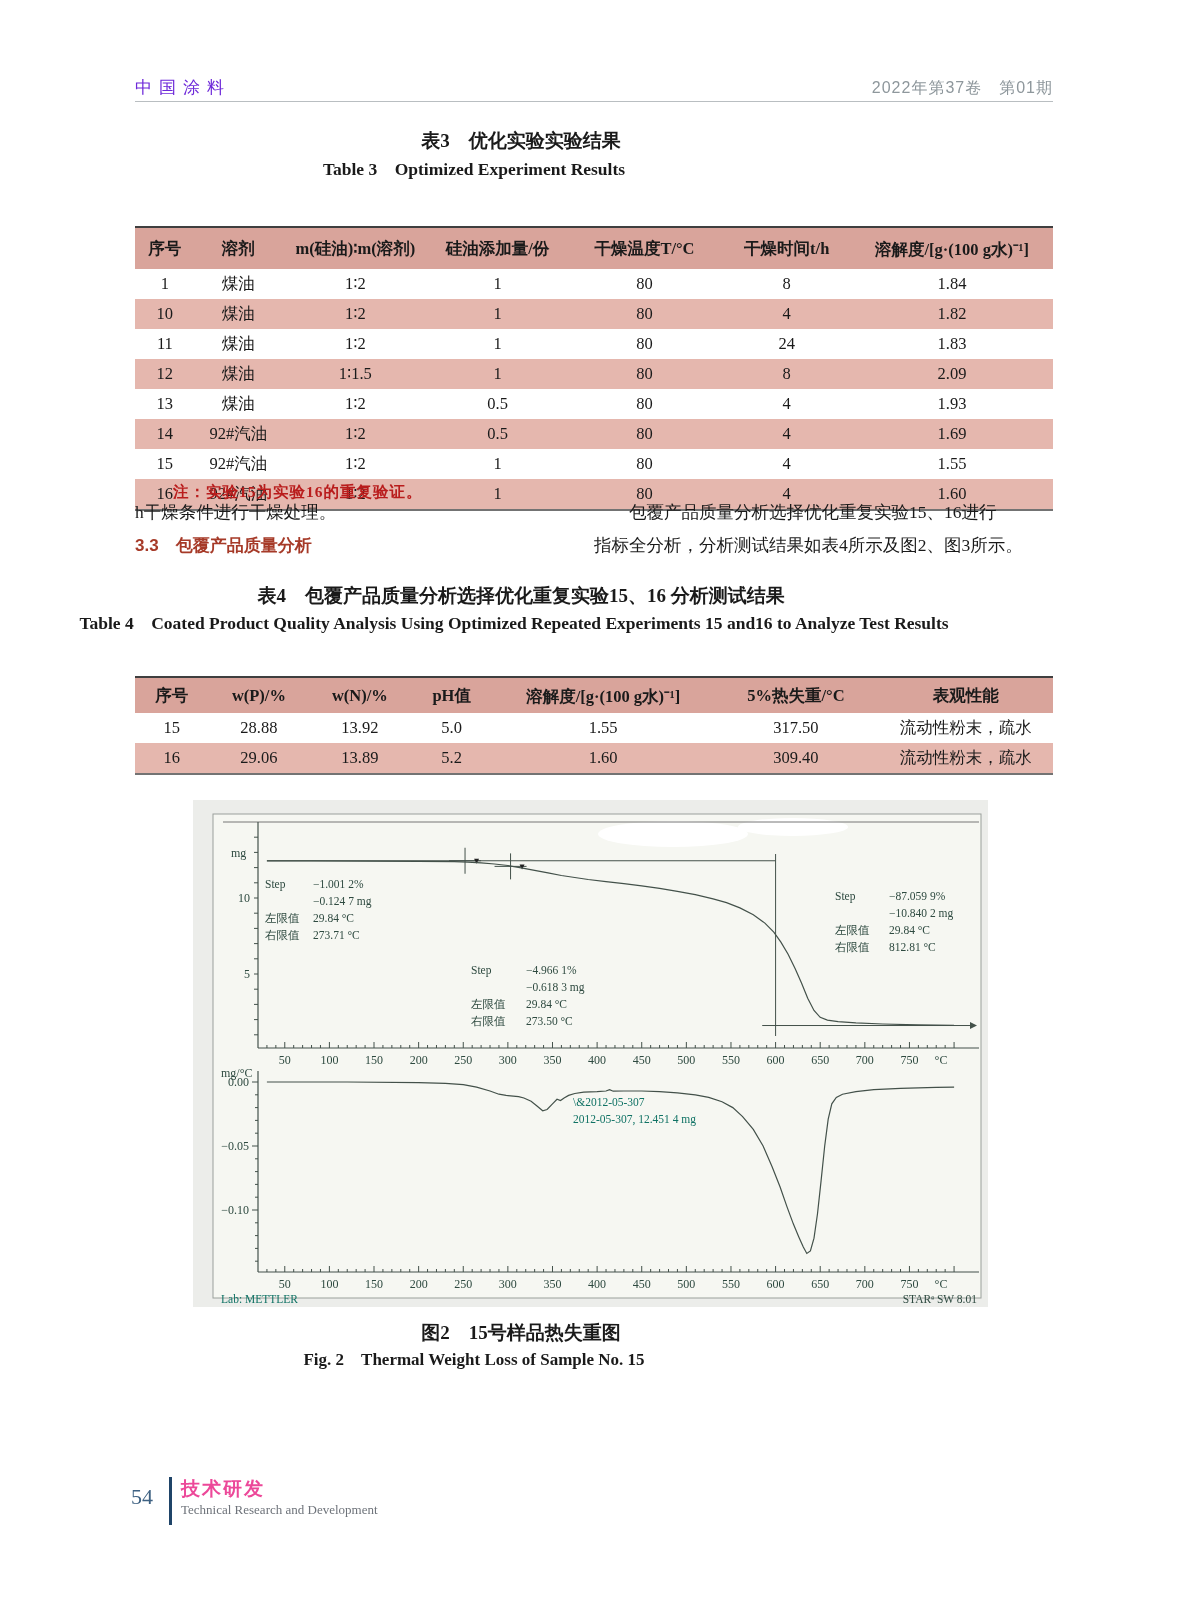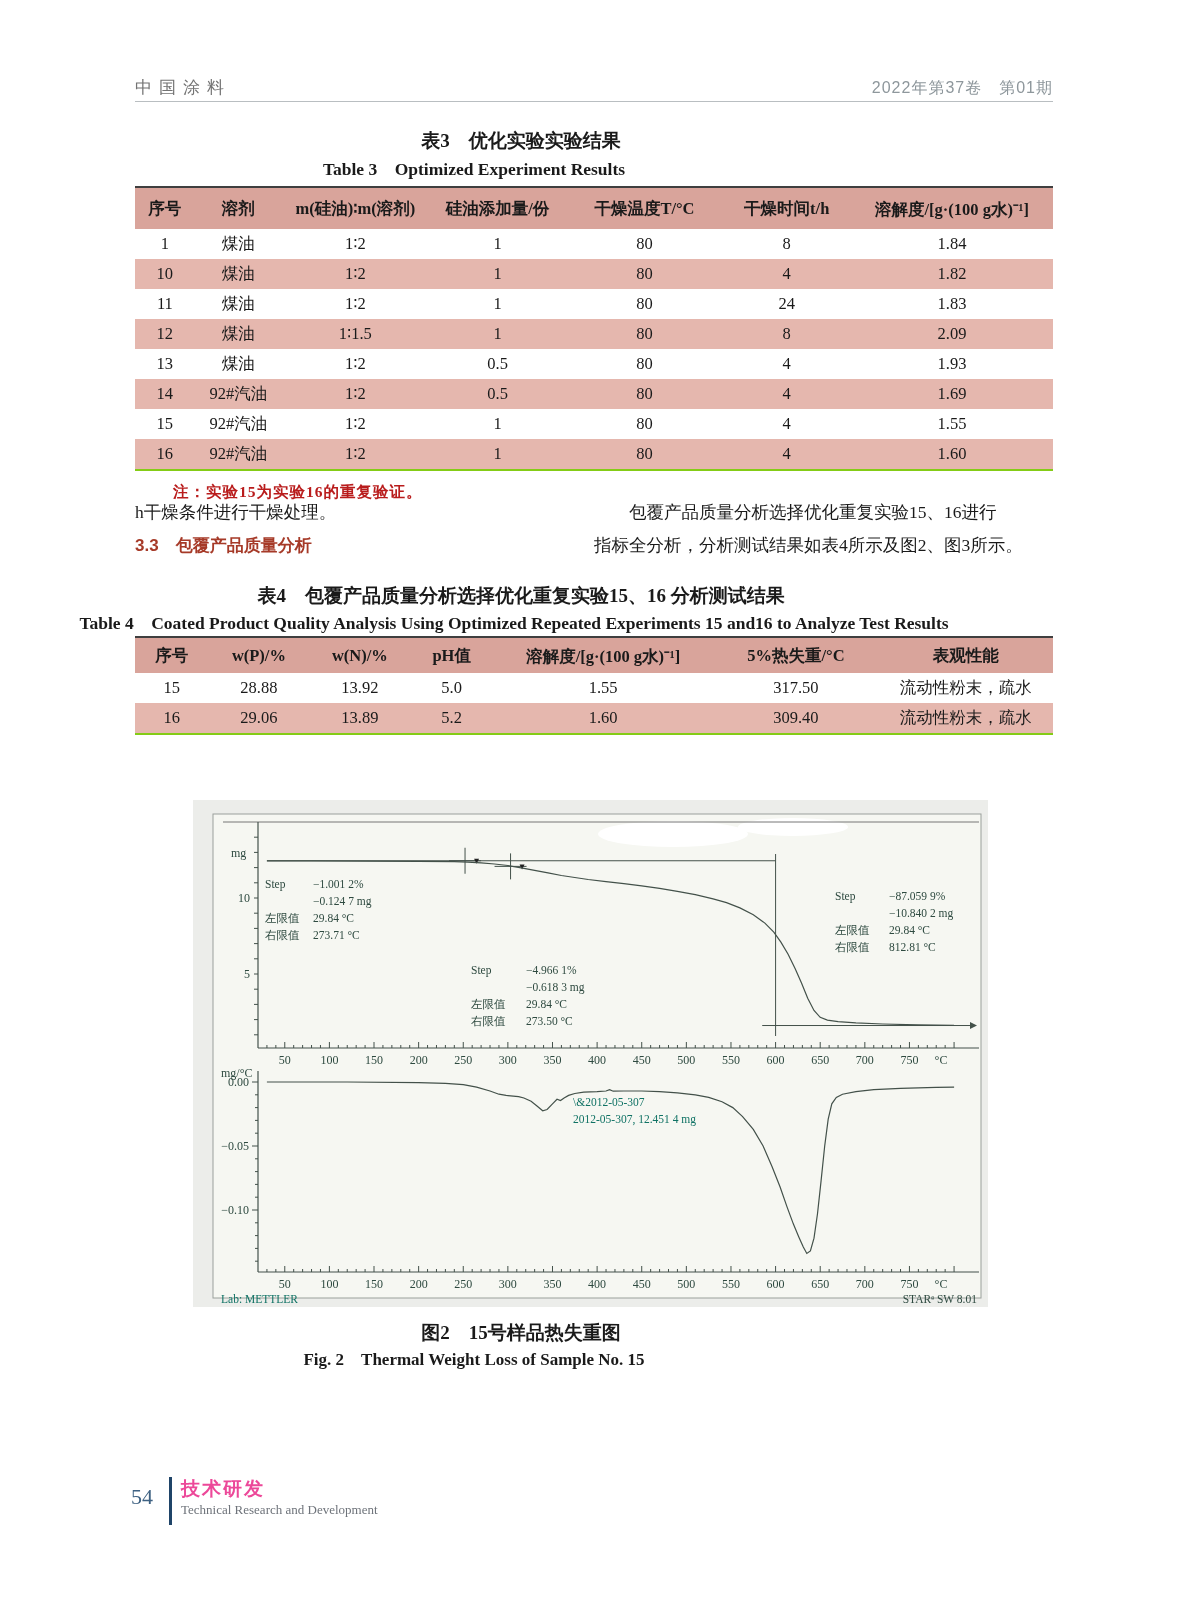--- a/index.html
+++ b/index.html
@@ -1,32 +1,32 @@
 <!DOCTYPE html>
 <html><head>
 <meta charset="utf-8">
 <style>
   html,body{margin:0;padding:0;background:#ffffff;}
   body{width:1187px;height:1600px;position:relative;font-family:"Liberation Serif",serif;color:#1a1a1a;}
   .abs{position:absolute;}
   
-  .journal{left:135px;top:76px;font-size:17px;color:#737373;letter-spacing:7px;font-family:"Liberation Sans",sans-serif;}
+  .journal{left:135px;top:76px;font-size:17px;color:#6d28d9;letter-spacing:7px;font-family:"Liberation Sans",sans-serif;}
   .issue{top:78px;right:134px;font-size:16px;color:#8e979c;font-family:"Liberation Sans",sans-serif;letter-spacing:1px;}
   .header-rule{left:135px;width:918px;top:101px;border-top:1.5px solid #b9bec1;height:0;}
   
   .ttl-zh{left:0;width:1042px;text-align:center;font-weight:bold;font-size:19px;}
   .ttl-en{left:0;width:948px;text-align:center;font-weight:bold;font-size:17.5px;}
   .t3-zh{top:128px;} .t3-en{top:157px;}
   .t4-zh{top:583px;} .t4-en{top:611px;padding-left:40px;}
   
   table.paper{border-collapse:collapse;table-layout:fixed;font-size:16.5px;}
   table.paper th,table.paper td{text-align:center;padding:0;font-weight:normal;vertical-align:middle;}
   #table3{left:135px;top:186px;width:918px;}
   #table4{left:135px;top:636px;width:918px;}
-  table.paper{border-top:2px solid #3f3f3f;border-bottom:2px solid #84cc16;}
+  table.paper{border-top:2px solid #3f3f3f;border-bottom:2px solid #737373;margin-top:40px;}
   table.paper thead th{background:#d9a49b;height:41px;font-weight:bold;}
   #table4 thead th{height:35px;}
   table.paper tbody td{height:30px;}
   tr.stripe td{background:#e5b7ae;}
   .note{left:173px;top:482px;color:#b91c1c;font-size:15.5px;font-weight:bold;letter-spacing:1px;}
   
   .colL{left:135px;top:496px;width:430px;font-size:17.5px;line-height:33px;}
   .colR{left:594px;top:496px;width:460px;font-size:17.5px;line-height:33px;}
   .colR .indent{text-indent:2em;}
   .sec-head{color:#a63a28;font-family:"Liberation Sans",sans-serif;font-weight:bold;font-size:17px;}

